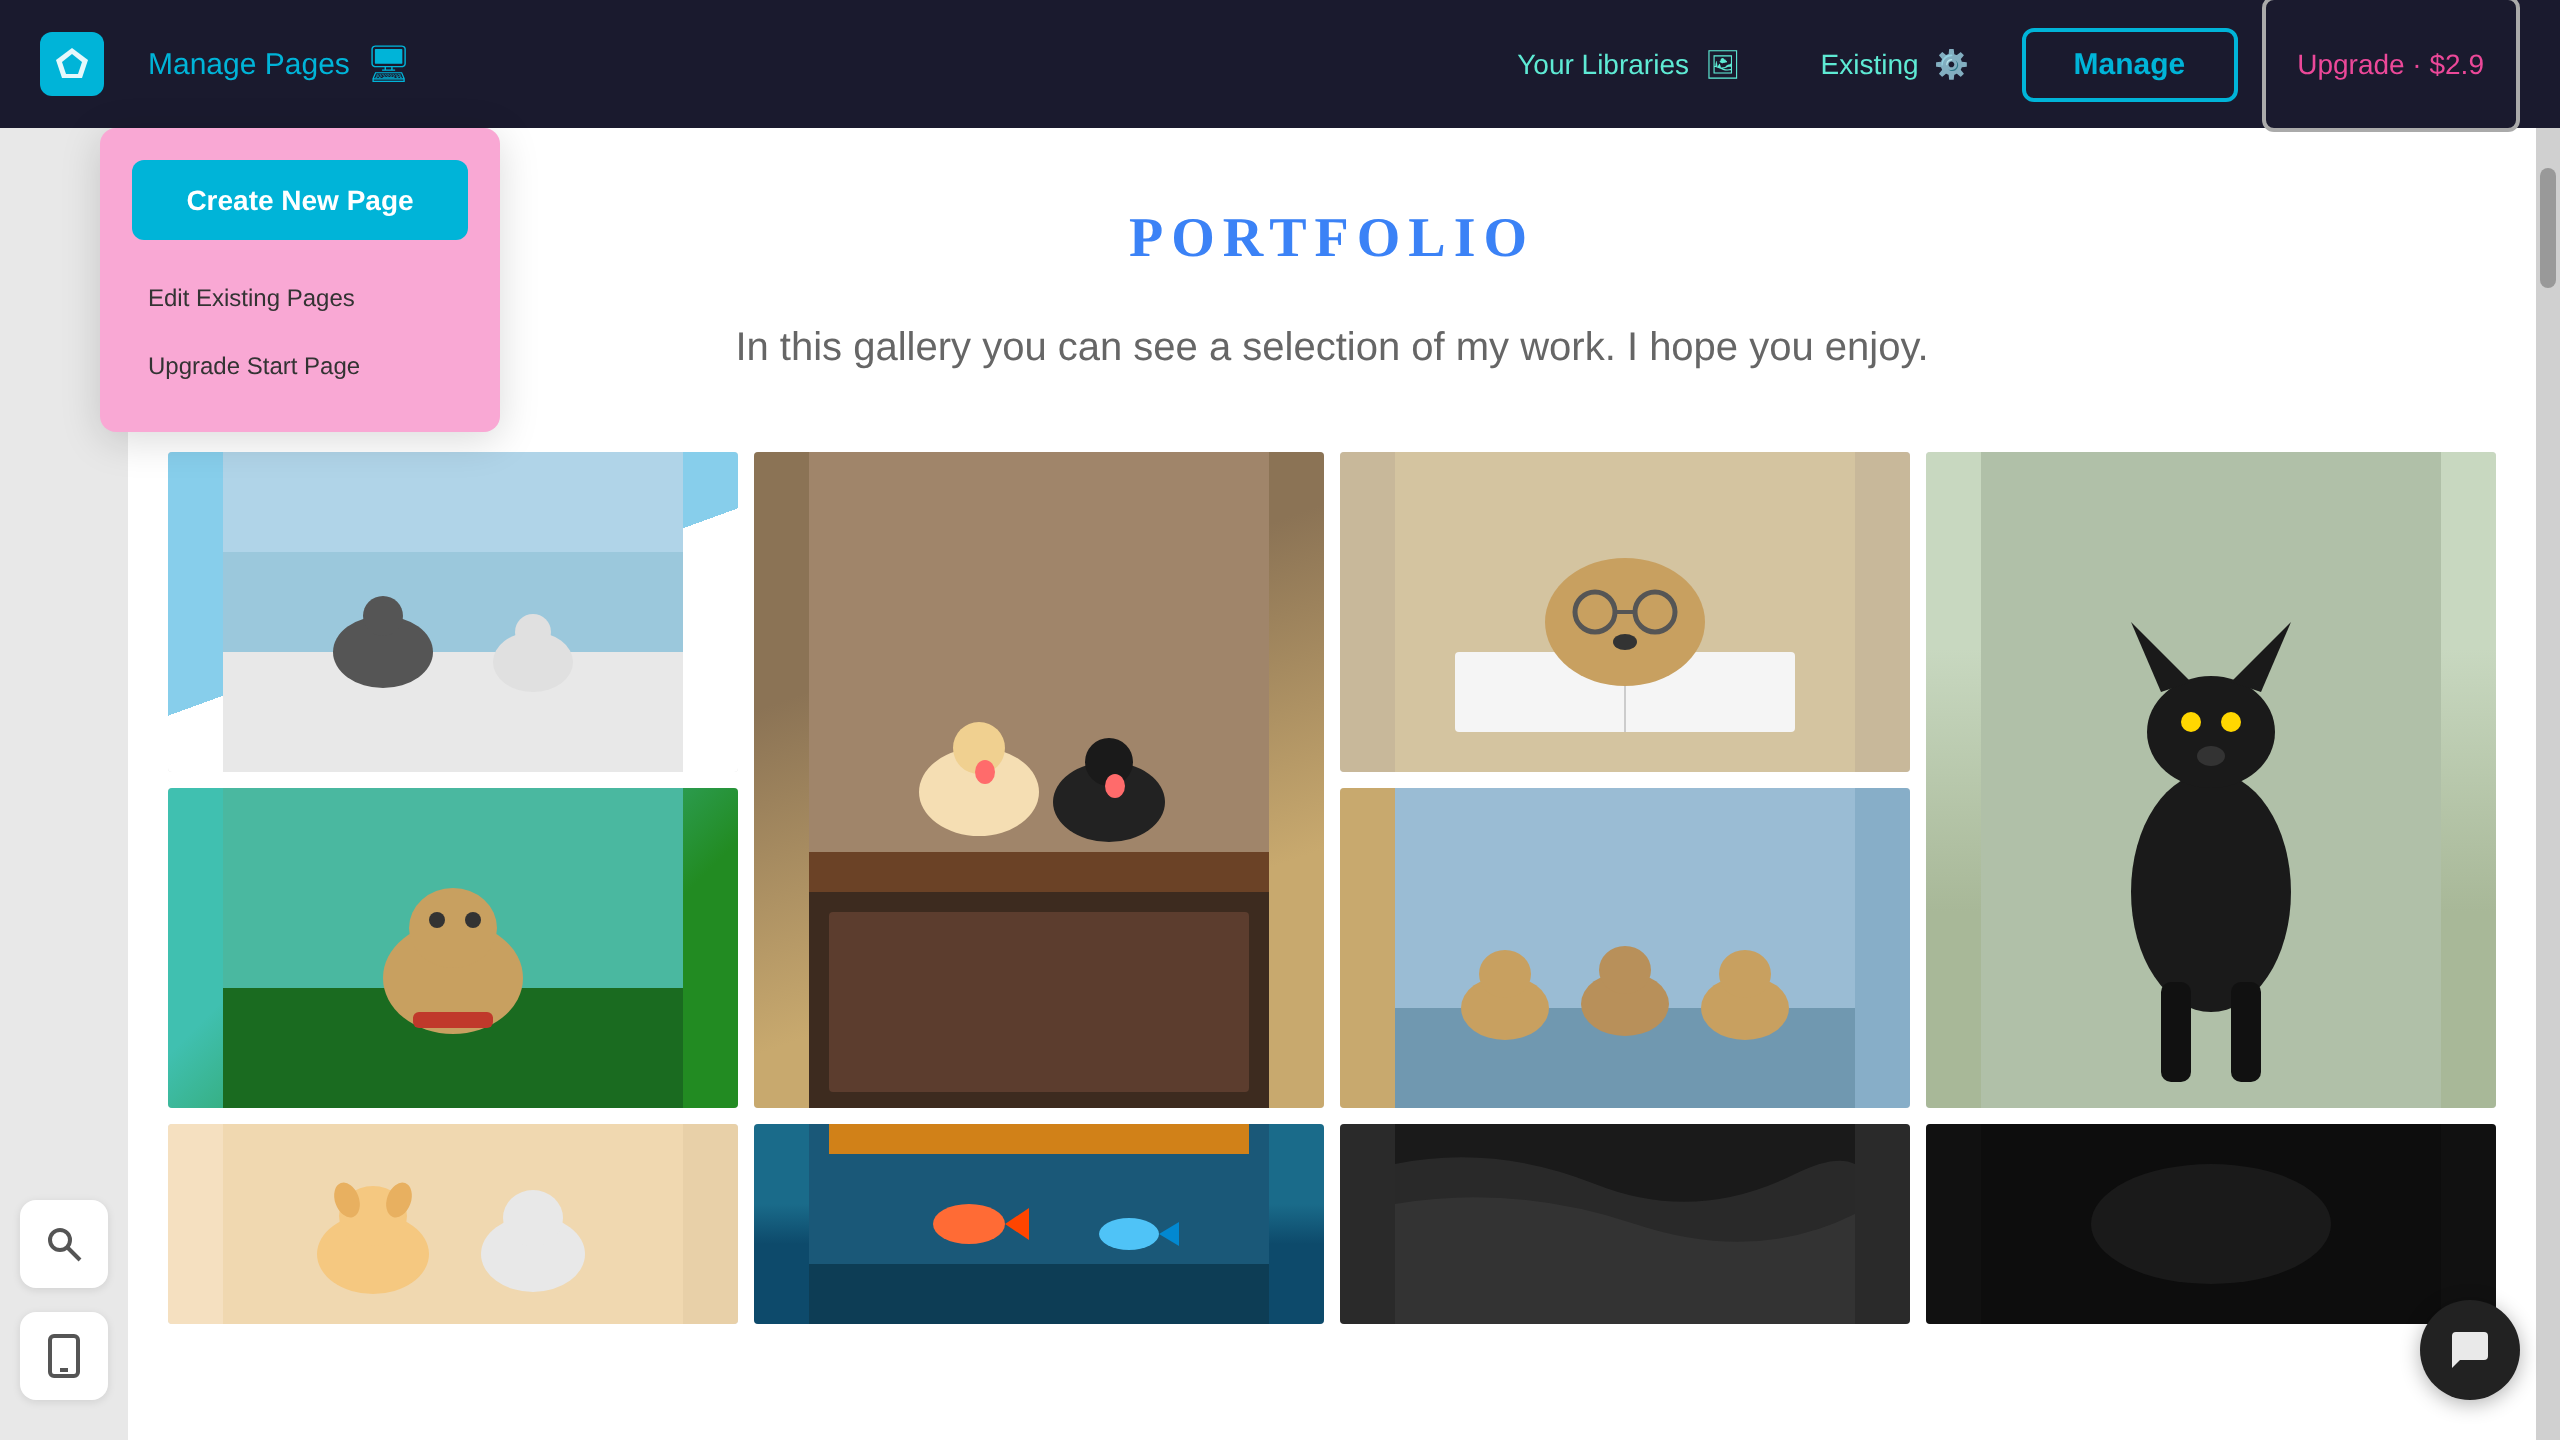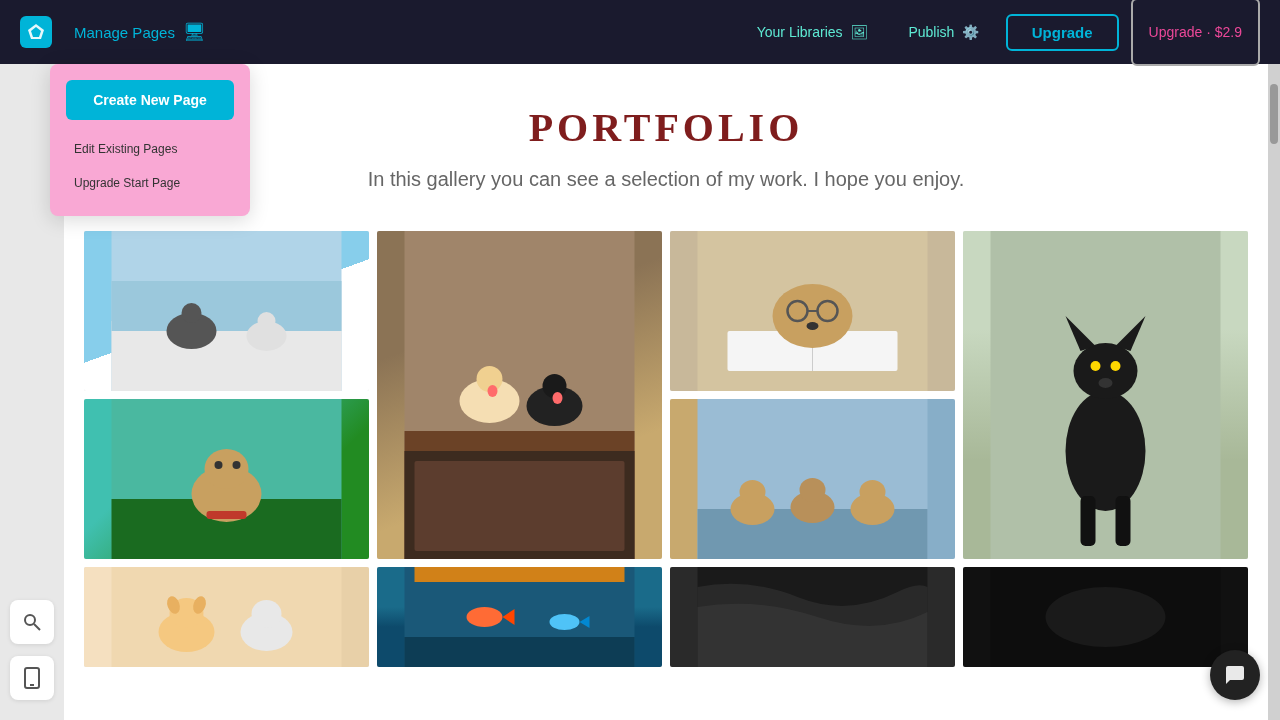--- a/index.html
+++ b/index.html
@@ -83,22 +83,22 @@
     
     .content-panel {
       flex: 1; background: white; overflow-y: auto;
       margin: 0; position: relative;
     }
 
     .portfolio-header {
       text-align: center; padding: 40px 20px 20px;
     }
     .portfolio-title {
-      font-family: Georgia, serif; font-size: 40px; font-weight: bold;
-      letter-spacing: 4px; color: #7f1d1d; margin-bottom: 12px;
+      font-family: Georgia, serif; font-size: 28px; font-weight: bold;
+      letter-spacing: 4px; color: #3b82f6; margin-bottom: 22px;
     }
     .portfolio-subtitle {
       font-size: 20px; color: #666; line-height: 1.6;
     }
 
     
     .gallery {
       display: grid;
       grid-template-columns: repeat(4, 1fr);
       gap: 8px;
@@ -155,24 +155,24 @@
       <span>Manage Pages</span>
       <span class="monitor-icon">🖥</span>
     </button>
   </div>
   <div class="navbar-right">
     <button class="nav-btn">
       <span>Your Libraries</span>
       <span>🖼</span>
     </button>
     <button class="nav-btn">
-      <span>Publish</span>
+      <span>Existing</span>
       <span>⚙️</span>
     </button>
-    <button class="publish-btn">Upgrade</button>
+    <button class="publish-btn">Manage</button>
     <button class="upgrade-btn">Upgrade · $2.9</button>
   </div>
 </nav>
 
 <div class="dropdown-menu">
   <button class="create-new-btn">Create New Page</button>
   <button class="menu-item">Edit Existing Pages</button>
   <button class="menu-item">Upgrade Start Page</button>
 </div>
 

